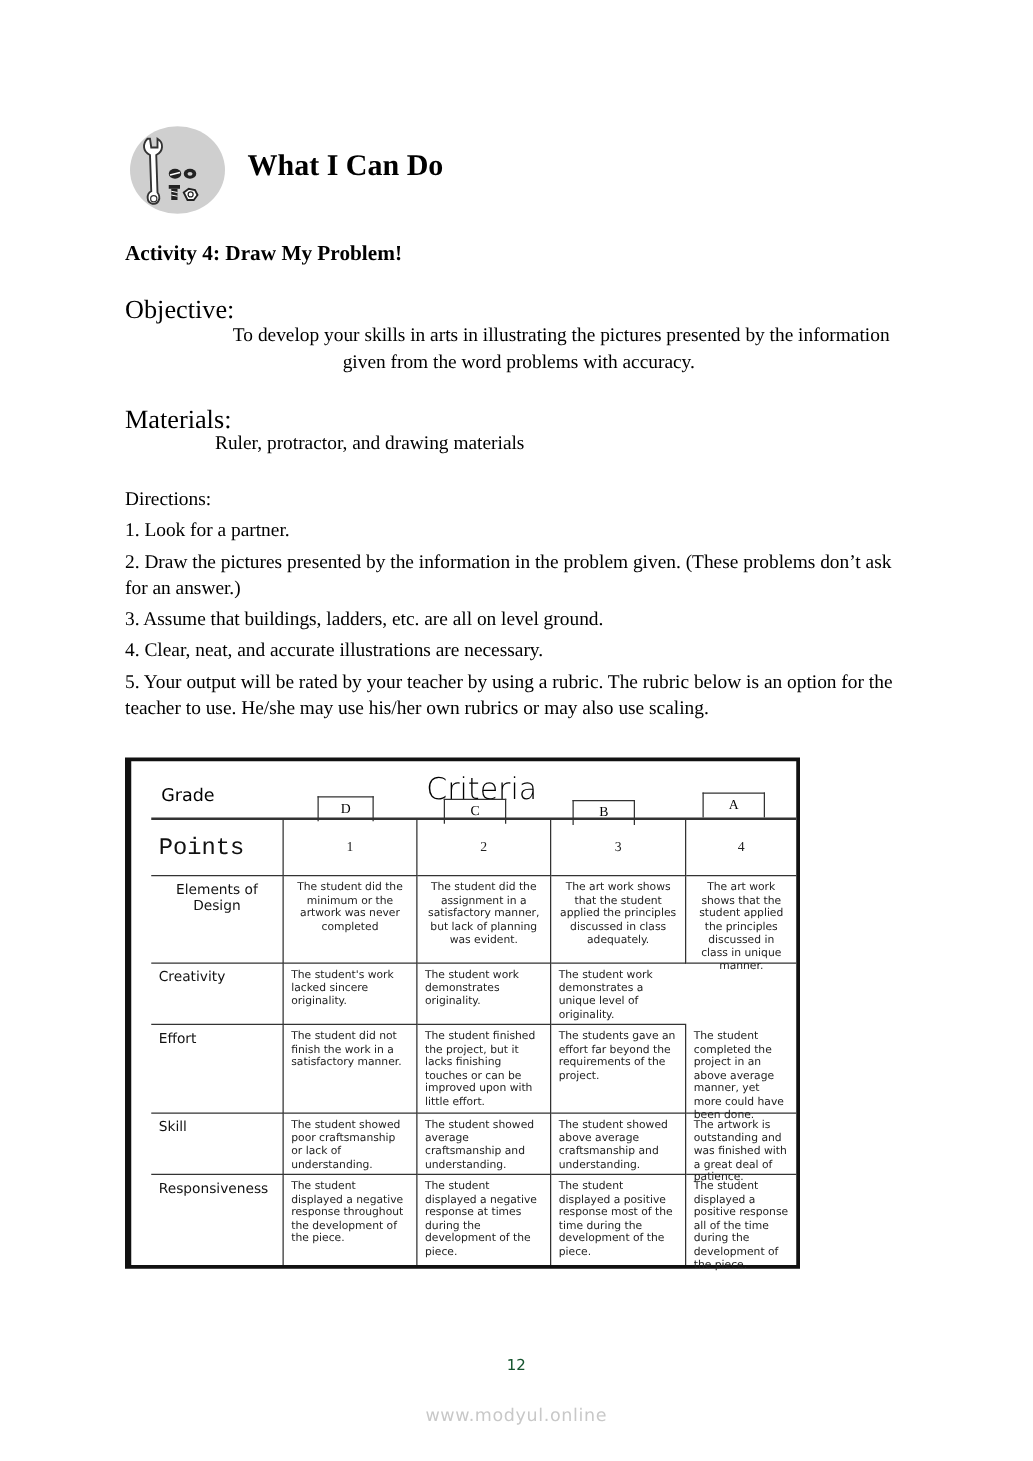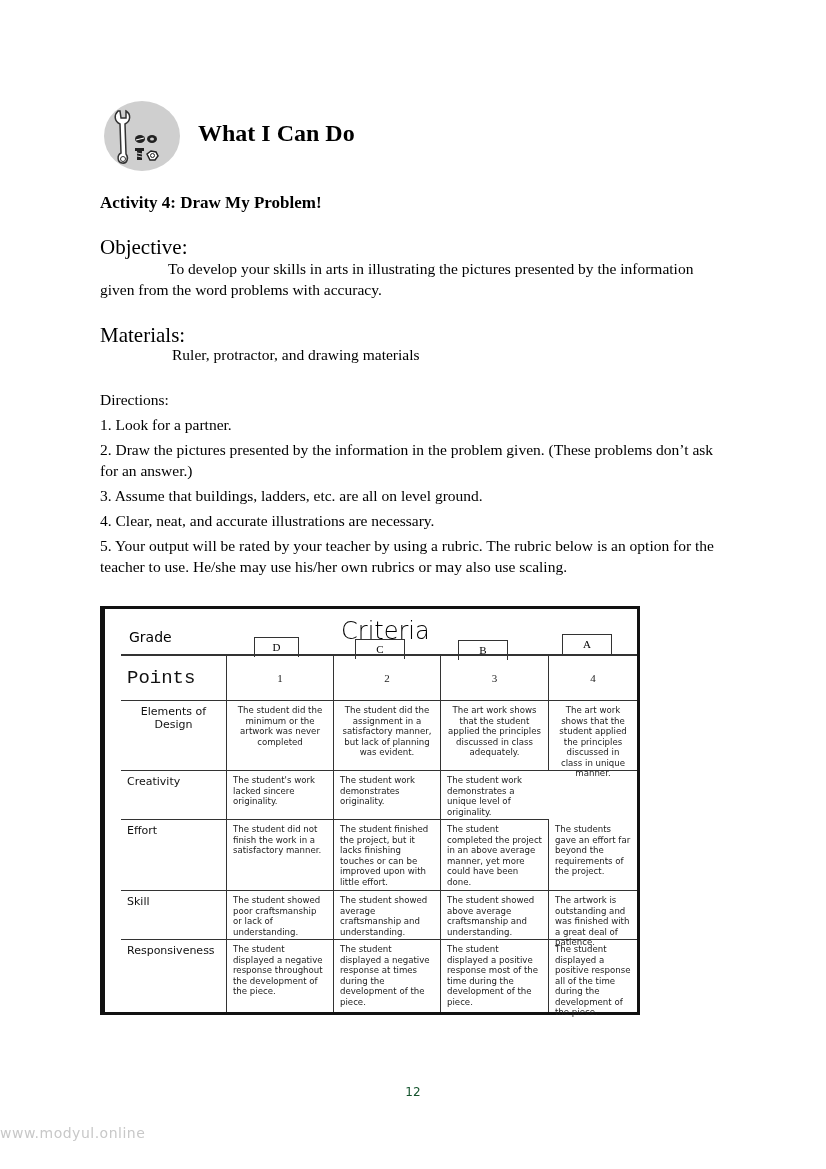--- a/index.html
+++ b/index.html
@@ -32,21 +32,21 @@
     .cell.crit { font-size: 11px; line-height: 13px; color: #111; }
     .points-row .cell { height: 45px; display: flex; align-items: center; justify-content: center; font-family: "Liberation Serif", serif; font-size: 11px; }
     .points-row .cell.crit { justify-content: flex-start; font-family: Liberation Mono, monospace; font-size: 19px; }
     .r1 .cell { height: 70px; text-align: center; }
     .r2 .cell { height: 49px; }
     .r3 .cell { height: 71px; }
     .r4 .cell { height: 49px; }
     .r5 .cell { height: 72px; border-bottom: none; }
 
     .page-number { position: absolute; left: 0; width: 826px; top: 1085px; text-align: center; font-family: "DejaVu Sans", sans-serif; font-size: 12px; color: #14532d; }
-    .watermark { position: absolute; left: 0; width: 826px; top: 1125px; font-family: "DejaVu Sans", sans-serif; font-size: 14px; color: #c8c8c8; letter-spacing: 0.5px; }
+    .watermark { position: absolute; left: 0; width: 826px; top: 1125px; text-align: center; font-family: "DejaVu Sans", sans-serif; font-size: 14px; color: #c8c8c8; letter-spacing: 0.5px; }
   </style>
 </head>
 <body>
 
 <div class="header">
   <div class="icon-circle">
     <svg width="76" height="70" viewBox="0 0 76 70">
 
       <path d="M14 10 C10 14,10 20,16 23 L17 52 C13 54,13 61,18 62 C23 63,25 57,22 53 L21 23 C27 20,27 13,22 10 L22 17 L17 17 L16 10 Z" fill="#fff" stroke="#333" stroke-width="1.5"></path>
       <circle cx="19" cy="58" r="2.5" fill="none" stroke="#333" stroke-width="1"></circle>
@@ -62,21 +62,21 @@
       <polygon points="43,53 47,50 52,51 54,55 51,59 46,59" fill="#fff" stroke="#222" stroke-width="1.5"></polygon>
       <circle cx="48.5" cy="54.5" r="2" fill="none" stroke="#222" stroke-width="1"></circle>
     </svg>
   </div>
 </div>
 <div class="section-title">What I Can Do</div>
 
 <div class="activity-title">Activity 4: Draw My Problem!</div>
 
 <div class="label" style="top:235px;">Objective:</div>
-<div class="para indent-text" style="top:258px;">To develop your skills in arts in illustrating the pictures presented by the information given from the word problems with accuracy.</div>
+<div class="para indent-text" style="top:258px;text-align:center;">To develop your skills in arts in illustrating the pictures presented by the information given from the word problems with accuracy.</div>
 
 <div class="label" style="top:323px;">Materials:</div>
 <div class="materials-text">Ruler, protractor, and drawing materials</div>
 
 <div class="directions">
   <div class="dir-title">Directions:</div>
   <div class="dir-line">1. Look for a partner.</div>
   <div class="dir-line">2. Draw the pictures presented by the information in the problem given. (These problems don’t ask for an answer.)</div>
   <div class="dir-line">3. Assume that buildings, ladders, etc. are all on level ground.</div>
   <div class="dir-line">4. Clear, neat, and accurate illustrations are necessary.</div>
@@ -113,22 +113,22 @@
     <div class="cell crit">Creativity</div>
     <div class="cell">The student's work lacked sincere originality.</div>
     <div class="cell">The student work demonstrates originality.</div>
     <div class="cell">The student work demonstrates a unique level of originality.</div>
   </div>
 
   <div class="rubric-grid r3">
     <div class="cell crit">Effort</div>
     <div class="cell">The student did not finish the work in a satisfactory manner.</div>
     <div class="cell">The student finished the project, but it lacks finishing touches or can be improved upon with little effort.</div>
+    <div class="cell">The students gave an effort far beyond the requirements of the project.</div>
     <div class="cell">The student completed the project in an above average manner, yet more could have been done.</div>
-    <div class="cell">The students gave an effort far beyond the requirements of the project.</div>
   </div>
 
   <div class="rubric-grid r4">
     <div class="cell crit">Skill</div>
     <div class="cell">The student showed poor craftsmanship or lack of understanding.</div>
     <div class="cell">The student showed average craftsmanship and understanding.</div>
     <div class="cell">The student showed above average craftsmanship and understanding.</div>
     <div class="cell">The artwork is outstanding and was finished with a great deal of patience.</div>
   </div>
 

